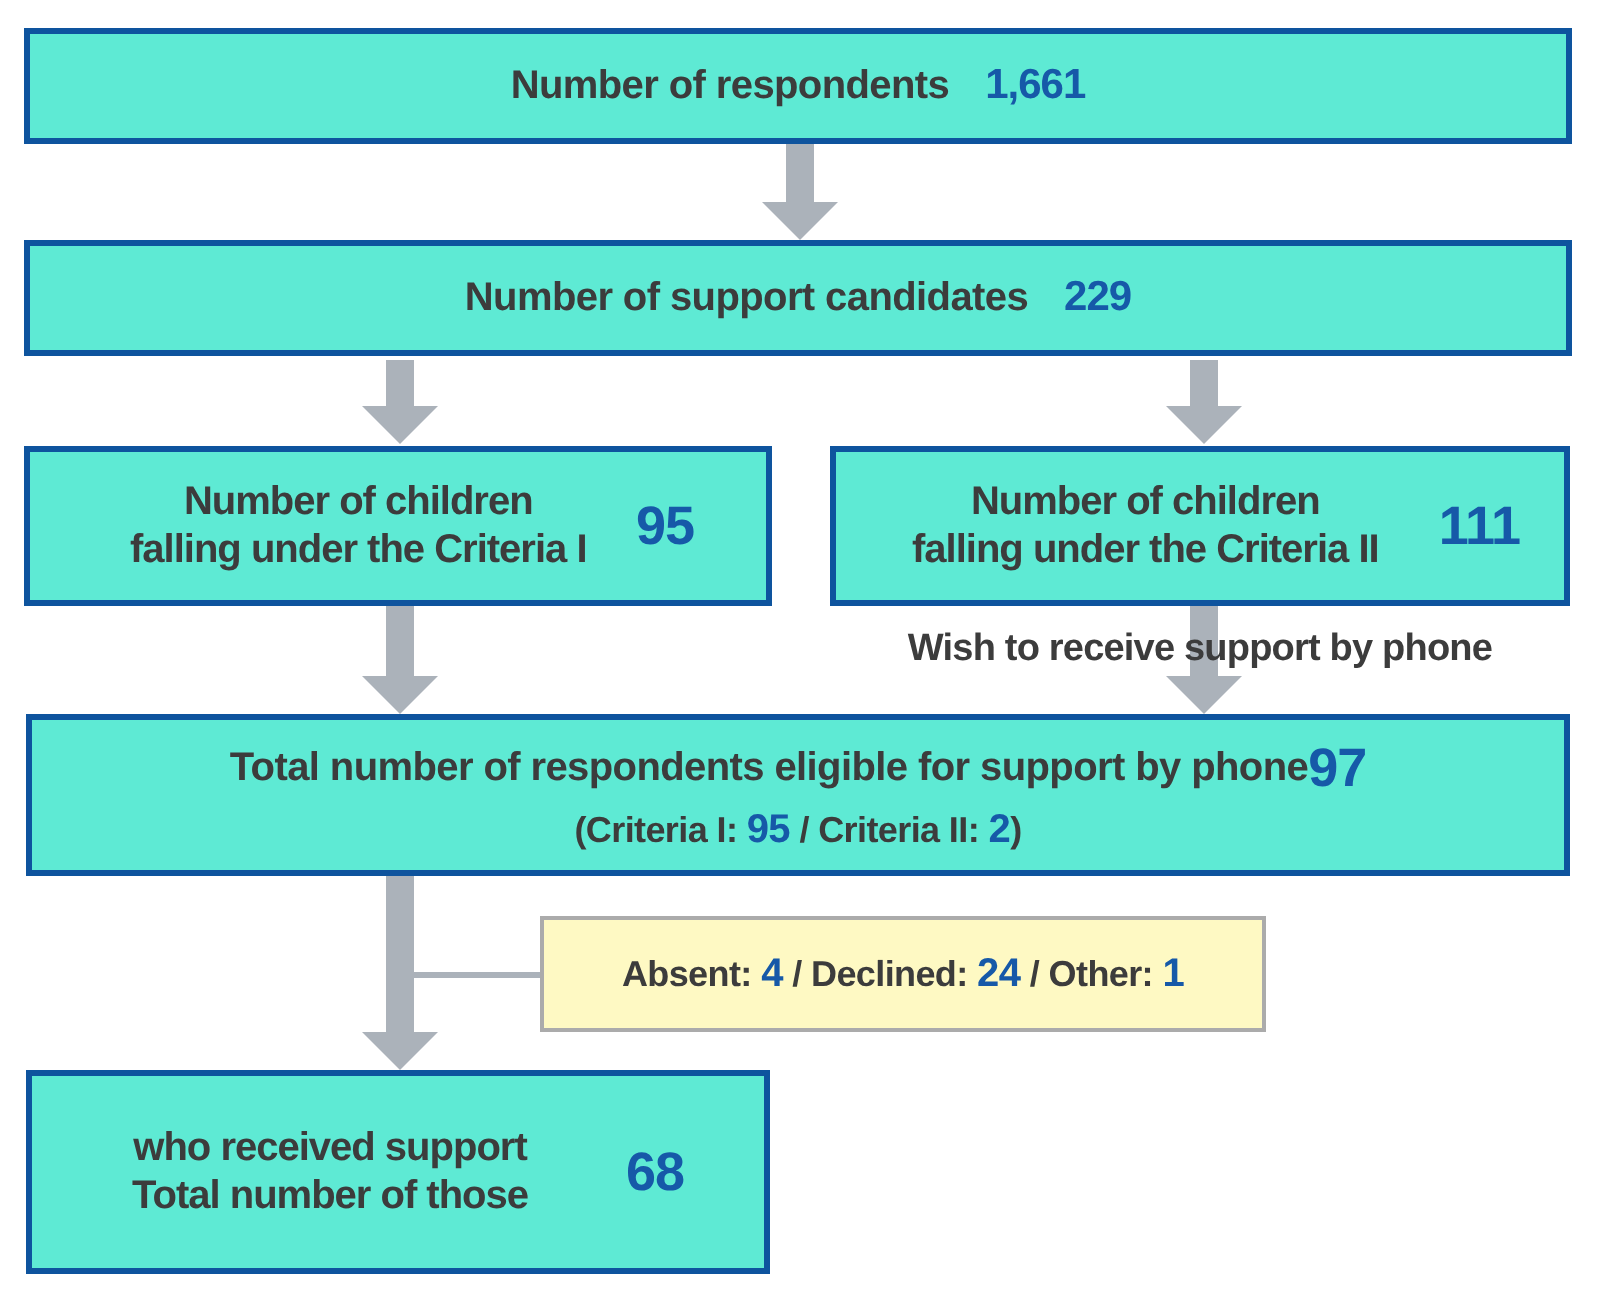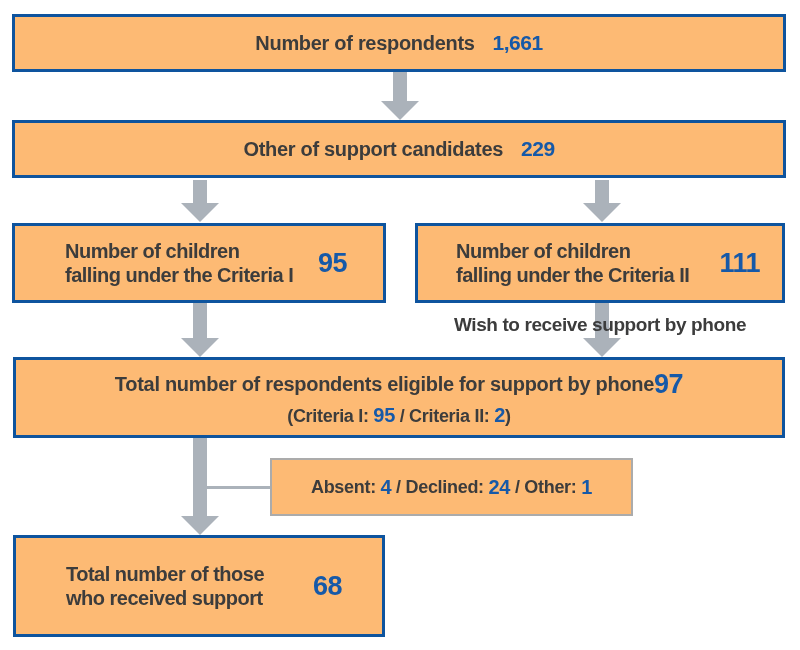--- a/index.html
+++ b/index.html
@@ -8,23 +8,23 @@
     --text-dark:#3c3c3c;
     --arrow-gray:#abb2ba;
     --note-border:#ababab;
   }
   html,body{margin:0;padding:0;background:#ffffff;}
   body{font-family:"Liberation Sans", sans-serif;}
   .canvas{
     position:relative;width:800px;height:650px;background:#ffffff;overflow:hidden;
   }
   .bluebox{
-    position:absolute;box-sizing:border-box;background:#fdba74;
+    position:absolute;box-sizing:border-box;background:#5eead4;
     border:3px solid var(--box-border);
-    display:flex;align-items:center;
+    display:flex;align-items:center;text-align:center;
   }
   .center-row{justify-content:center;gap:18px;}
   .lbl{
     color:var(--text-dark);font-weight:bold;font-size:20px;letter-spacing:-0.3px;
     white-space:nowrap;
   }
   .num{
     color:var(--number-blue);font-weight:bold;font-size:21px;letter-spacing:-0.5px;
     white-space:nowrap;
   }
@@ -51,21 +51,21 @@
   .eligible-content{width:100%;display:flex;flex-direction:column;align-items:center;gap:4px;}
   .eligible-line1{display:flex;align-items:center;}
   .eligible-line2{font-size:18px;font-weight:bold;color:var(--text-dark);letter-spacing:-0.3px;}
   .eligible-line2 span{white-space:pre;}
   .inline-num{color:var(--number-blue);font-size:20px;font-weight:bold;}
   .connector{
     position:absolute;left:205px;top:486px;width:65px;height:3px;background:var(--arrow-gray);
   }
   .notebox{
     position:absolute;left:270px;top:458px;width:363px;height:58px;box-sizing:border-box;
-    background:#fdba74;border:2px solid var(--note-border);
+    background:#fef9c3;border:2px solid var(--note-border);
     display:flex;align-items:center;justify-content:center;
     font-size:18px;font-weight:bold;color:var(--text-dark);letter-spacing:-0.3px;
     z-index:3;
   }
   .notebox span{white-space:pre;}
   .box1{left:12px;top:14px;width:774px;height:58px;}
   .box2{left:12px;top:120px;width:774px;height:58px;}
   .box3{left:12px;top:223px;width:374px;height:80px;padding-left:50px;padding-right:36px;box-sizing:border-box;}
   .box4{left:415px;top:223px;width:370px;height:80px;padding-left:38px;padding-right:22px;box-sizing:border-box;}
   .box5{left:13px;top:357px;width:772px;height:81px;}
@@ -87,21 +87,21 @@
     <span class="lbl">Number of respondents</span>
     <span class="num">1,661</span>
   </div>
 
   <div class="arrow a1">
     <div class="arrow-shaft"></div>
     <div class="arrow-head"></div>
   </div>
 
   <div class="bluebox box2 center-row">
-    <span class="lbl">Other of support candidates</span>
+    <span class="lbl">Number of support candidates</span>
     <span class="num">229</span>
   </div>
 
   <div class="arrow a2l">
     <div class="arrow-shaft"></div>
     <div class="arrow-head"></div>
   </div>
   <div class="arrow a2r">
     <div class="arrow-shaft"></div>
     <div class="arrow-head"></div>
@@ -159,19 +159,19 @@
       <span> / </span>
       <span>Declined: </span>
       <span class="inline-num">24</span>
       <span> / </span>
       <span>Other: </span>
       <span class="inline-num">1</span>
   </div>
 
   <div class="bluebox box6">
     <div class="side-label">
+      <div>who received support</div>
       <div>Total number of those</div>
-      <div>who received support</div>
     </div>
     <span class="num num-big push-right">68</span>
   </div>
 
 </div>
 
 </body></html>

